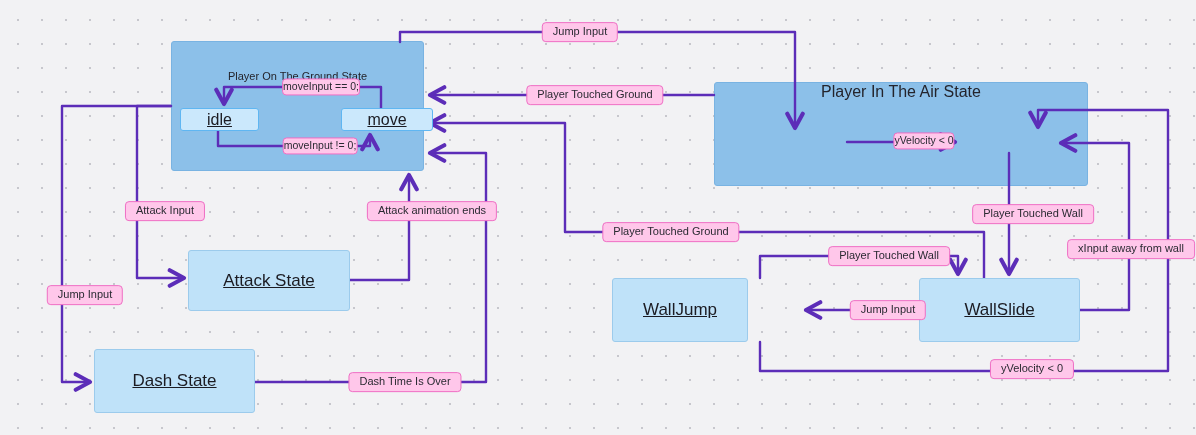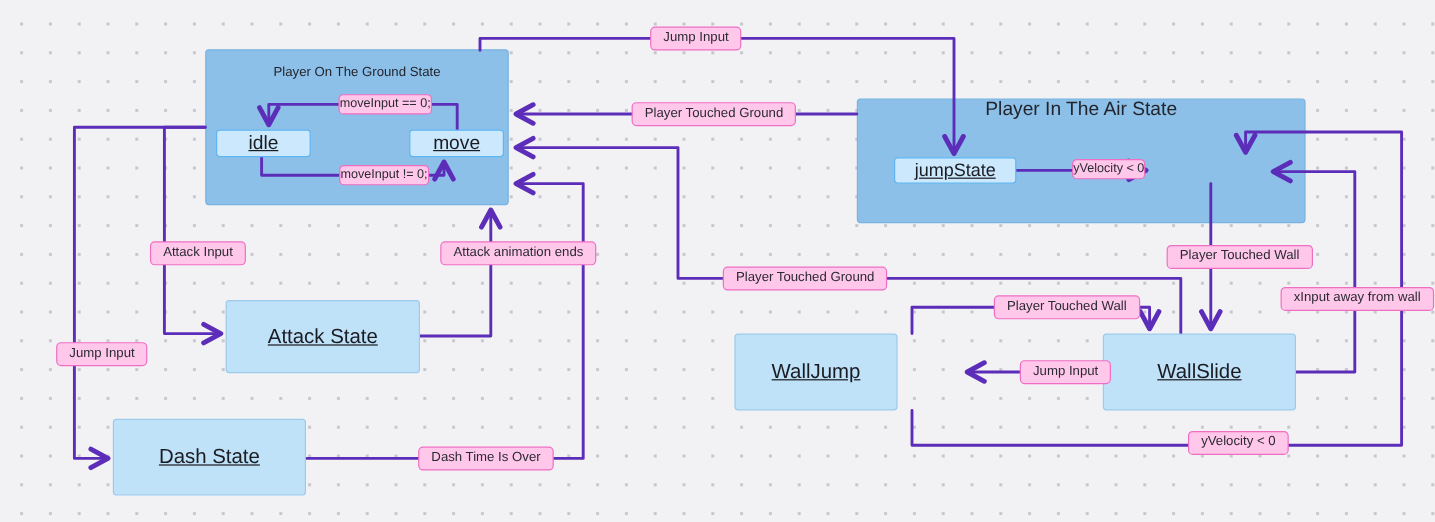--- a/index.html
+++ b/index.html
@@ -6,30 +6,30 @@
   .canvas{
     position:relative;width:1196px;height:435px;overflow:hidden;
     background-color:#f2f2f4;
     background-image:radial-gradient(circle,#c7c7cd 1.3px,transparent 1.4px);
     background-size:24px 24px;background-position:6px 8px;
     color:#1e1e26;
   }
   .group{position:absolute;background:#8cc0e9;border:1px solid #79b3e2;border-radius:3px;z-index:1;box-sizing:border-box;}
   .group-title{text-align:center;color:#24242c;}
   #group-ground{left:171px;top:41px;width:253px;height:130px;}
-  #group-ground .group-title{padding-top:12px;font-size:11px;}
+  #group-ground .group-title{padding-top:28px;font-size:11px;}
   #group-air{left:714px;top:82px;width:374px;height:104px;}
   #group-air .group-title{font-size:16px;}
   .wires{position:absolute;left:0;top:0;z-index:2;}
   .wire{fill:none;stroke:#5c2db8;stroke-width:2.4;stroke-linejoin:round;stroke-linecap:round;}
   .state{position:absolute;display:flex;align-items:center;justify-content:center;z-index:3;box-sizing:border-box;color:#1b1b22;text-decoration:underline;}
   .state.inner{background:#cbe8fc;border:1.4px solid #5fb6f2;border-radius:3px;font-size:16px;}
   .state.node{background:#bfe2f9;border:1px solid #9ccbec;border-radius:3px;font-size:17px;}
   #st-idle{left:180px;top:108px;width:79px;height:23px;}
-  #st-move{left:341px;top:108px;width:79px;height:23px;}
+  #st-move{left:341px;top:108px;width:92px;height:23px;}
   #st-jump{left:745px;top:131px;width:102px;height:22px;font-size:15px;}
   #st-falling{left:959px;top:131px;width:98px;height:22px;font-size:15px;}
   #st-attack{left:188px;top:250px;width:162px;height:61px;}
   #st-dash{left:94px;top:349px;width:161px;height:64px;}
   #st-walljump{left:612px;top:278px;width:136px;height:64px;}
   #st-wallslide{left:919px;top:278px;width:161px;height:64px;}
   .elabel{
     position:absolute;z-index:4;transform:translate(-50%,-50%);
     background:#ffc7ea;border:1.4px solid #ef6ec4;border-radius:4px;
     font-size:11px;color:#2a2a32;padding:2px 10px;white-space:nowrap;line-height:1.25;margin-left:24px;
@@ -74,21 +74,20 @@
     <path class="wire" marker-end="url(#arr)" d="M984,278 L984,232 L565,232 L565,123 L430,123"></path>
     <path class="wire" marker-end="url(#arr)" d="M1009,153 L1009,274"></path>
     <path class="wire" marker-end="url(#arr)" d="M760,278 L760,256 L958,256 L958,274"></path>
     <path class="wire" marker-end="url(#arr)" d="M919,310 L806,310"></path>
     <path class="wire" marker-end="url(#arr)" d="M760,342 L760,371 L1168,371 L1168,110 L1038,110 L1038,127"></path>
     <path class="wire" marker-end="url(#arr)" d="M1080,310 L1129,310 L1129,143 L1061,143"></path>
   </svg>
 
   <div class="state inner" id="st-idle">idle</div>
   <div class="state inner" id="st-move">move</div>
-  <div class="state inner" id="st-jump">jumpState</div>
   <div class="state node" id="st-attack">Attack State</div>
   <div class="state node" id="st-dash">Dash State</div>
   <div class="state node" id="st-walljump">WallJump</div>
   <div class="state node" id="st-wallslide">WallSlide</div>
 
   <div class="elabel" id="el0">Jump Input</div>
   <div class="elabel" id="el1">Player Touched Ground</div>
   <div class="elabel small" id="el2">moveInput == 0;</div>
   <div class="elabel small" id="el3">moveInput != 0;</div>
   <div class="elabel small" id="el4">yVelocity &lt; 0</div>

